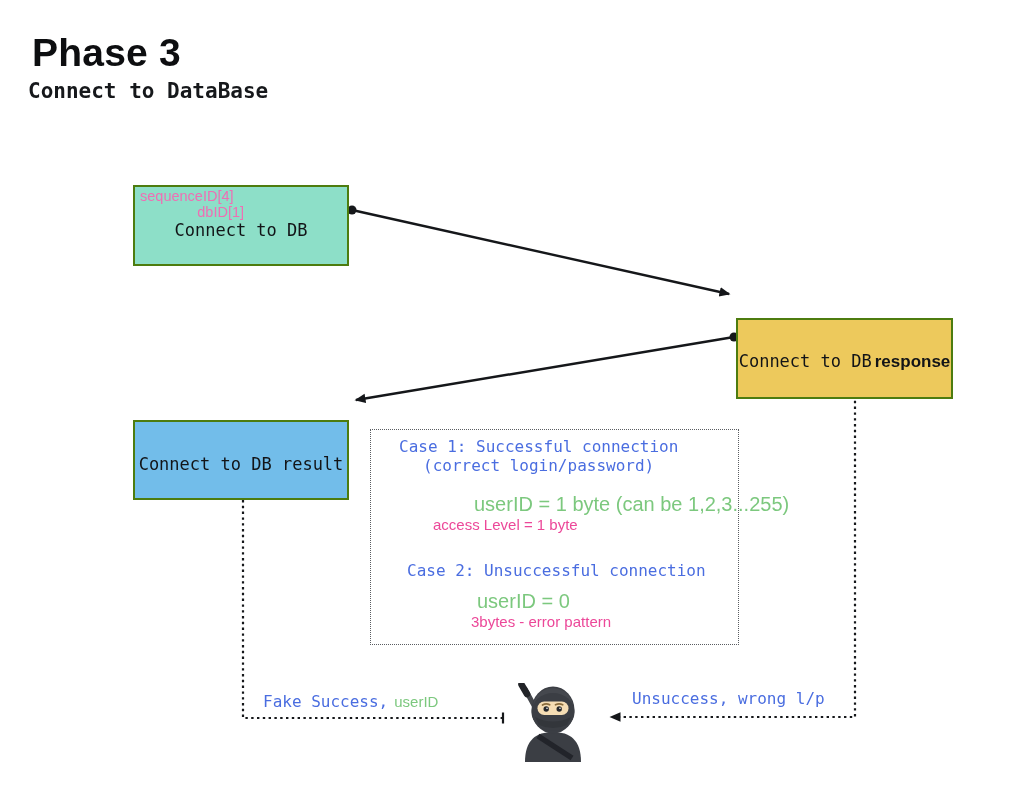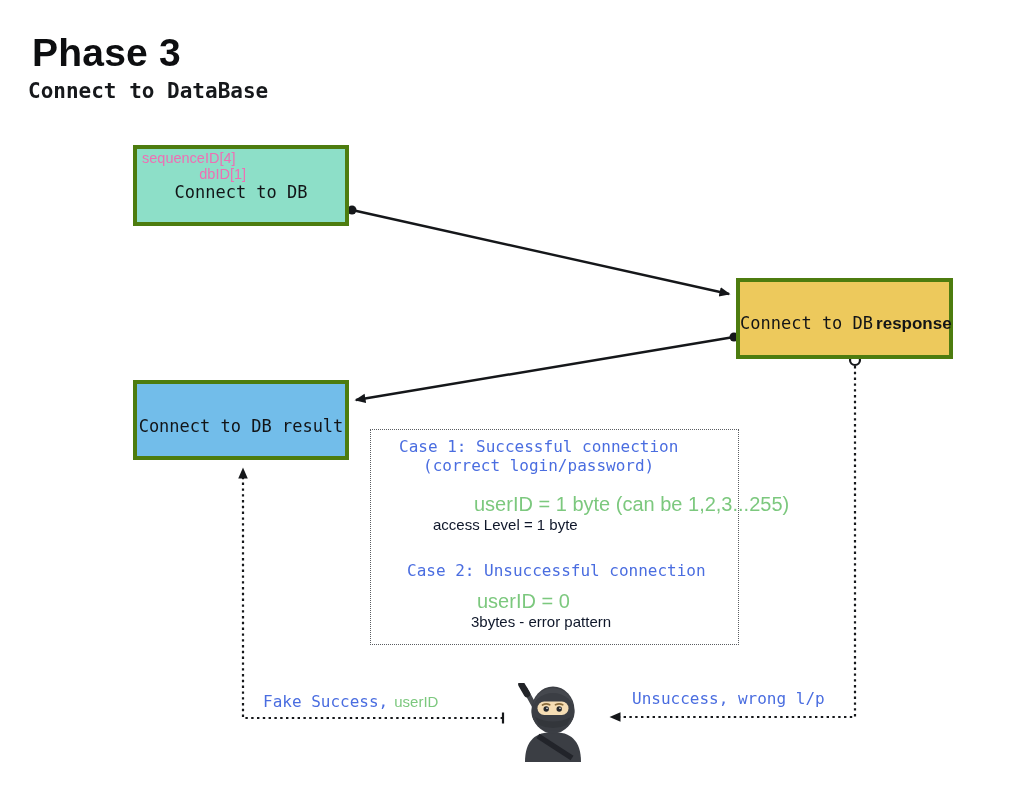--- a/index.html
+++ b/index.html
@@ -19,21 +19,21 @@
     font-size:21px;font-weight:700;color:#16181b;
   }
 
   
   .connectors{position:absolute;left:0;top:0;pointer-events:none;}
   .connectors .solid{stroke:#15171a;stroke-width:2.4;fill:none;}
   .connectors .dotted{stroke:#15171a;stroke-width:2.2;fill:none;stroke-dasharray:2.4 3.4;}
 
   
   .node{
-    position:absolute;border:4px solid #4d7c0f;box-sizing:border-box;
+    position:absolute;border:2px solid #4d7c0f;box-sizing:border-box;margin-top:40px;
   }
   .node-green{left:133px;top:145px;width:216px;height:81px;background:#8ddfc8;}
   .node-yellow{left:736px;top:278px;width:217px;height:81px;background:#edc95c;}
   .node-blue{left:133px;top:380px;width:216px;height:80px;background:#72bdea;}
 
   .pink-block{
     position:absolute;left:5px;top:2px;width:104px;
     font-size:14.5px;line-height:15.5px;color:#ee6fb4;font-weight:500;
   }
   .pink-block .line2{text-align:right;}
@@ -48,21 +48,21 @@
   .label-suffix{font-family:"Liberation Sans",sans-serif;font-weight:700;margin-left:3px;}
 
   
   .case-box{
     position:absolute;left:370px;top:429px;width:369px;height:216px;
     border:1.5px dotted #5a5d61;box-sizing:border-box;background:#ffffff;
   }
   .case-line{position:absolute;white-space:nowrap;}
   .c-blue{color:#4a6de0;font-weight:500;font-size:16px;}
   .c-green{color:#7cc87e;font-size:20px;}
-  .c-orange{color:#0f172a;font-size:15px;}
+  .c-orange{color:#ec4899;font-size:15px;}
   .pos-case1-title{left:28px;top:7px;}
   .pos-case1-sub{left:52px;top:26px;}
   .pos-case1-green{left:103px;top:63px;}
   .pos-case1-orange{left:62px;top:86px;}
   .pos-case2-title{left:36px;top:131px;text-align:right;}
   .pos-case2-green{left:106px;top:160px;}
   .pos-case2-orange{left:100px;top:183px;}
 
   
   .edge-label{position:absolute;white-space:nowrap;font-size:16px;}

